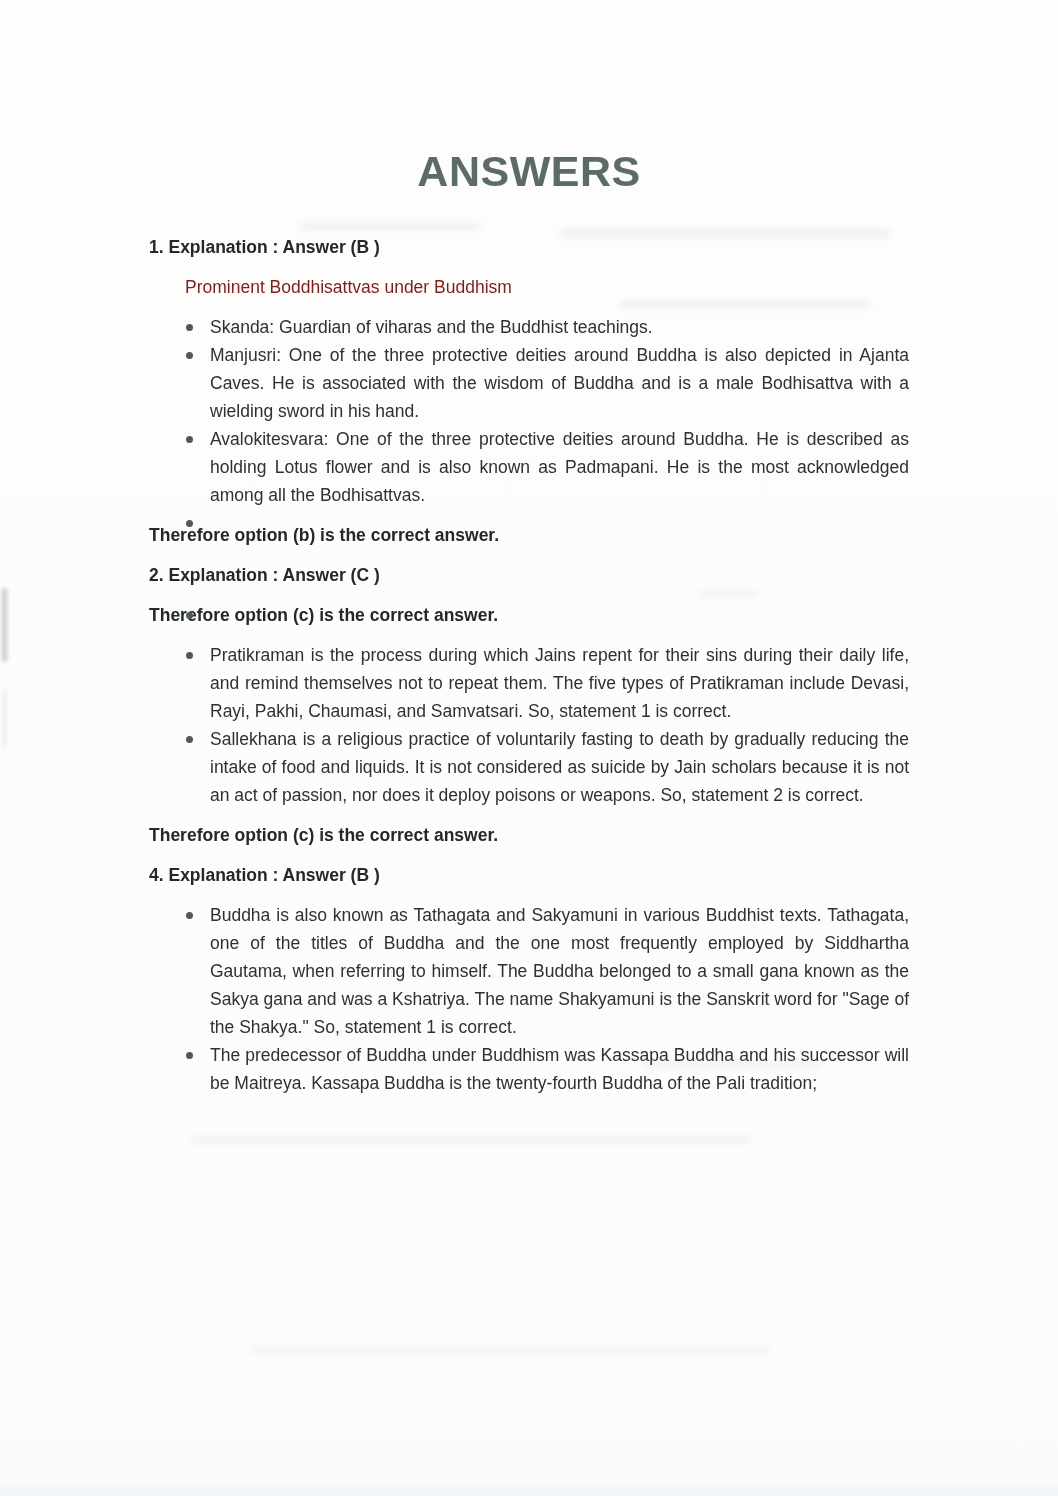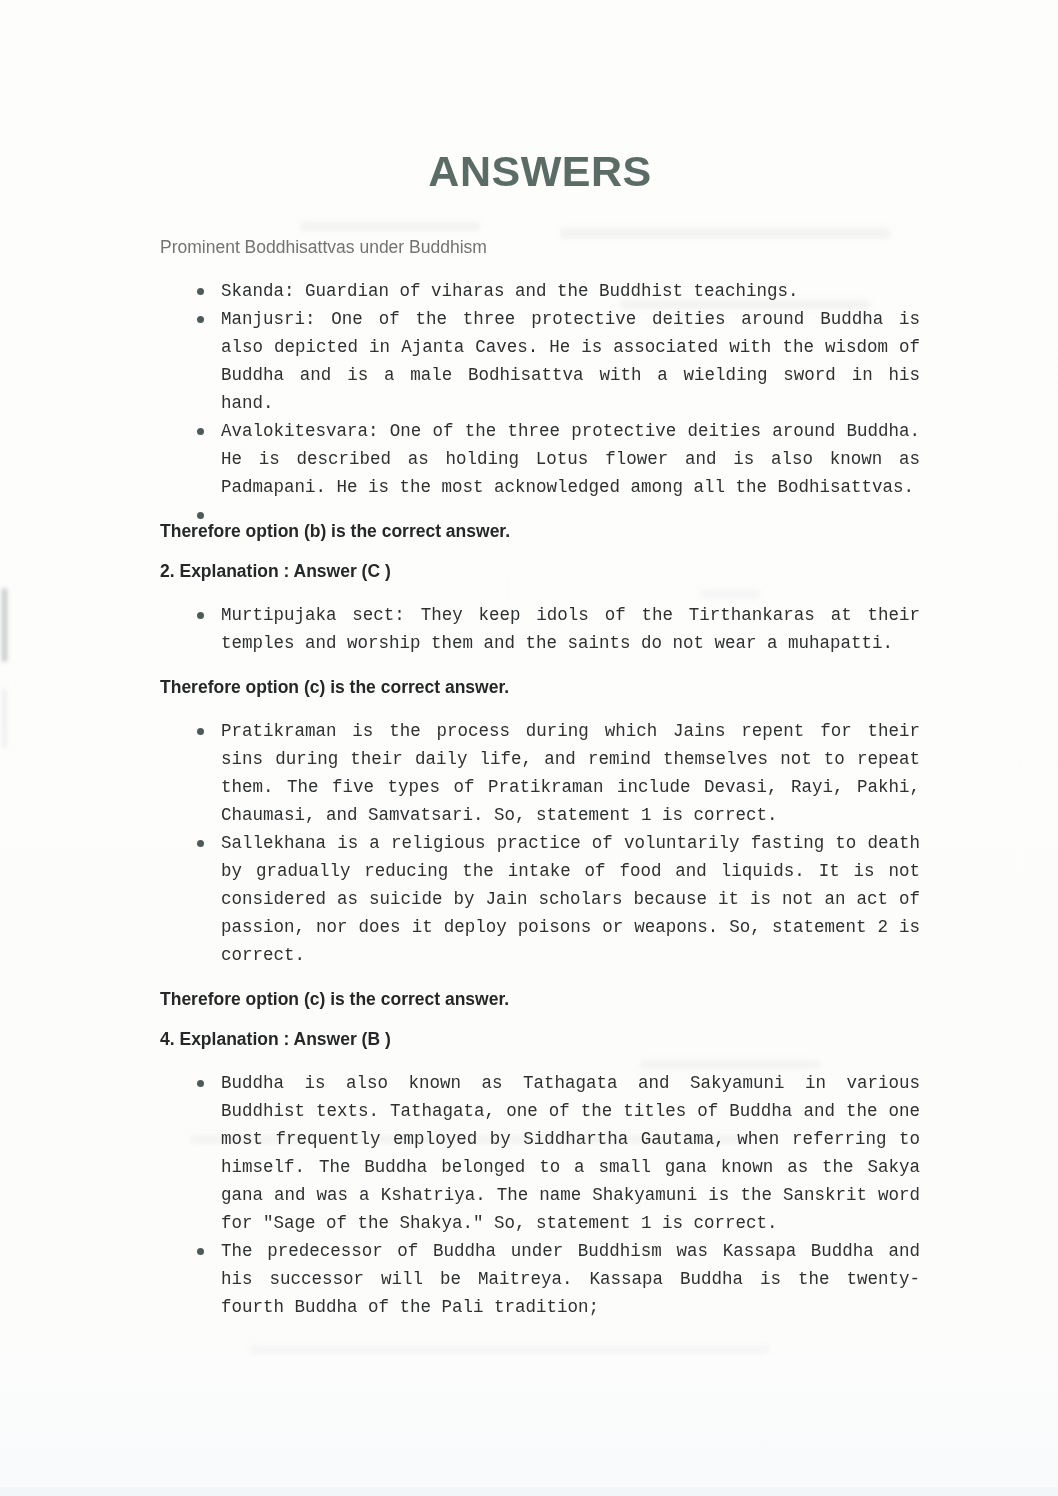--- a/index.html
+++ b/index.html
@@ -10,21 +10,21 @@
     width: 1058px;
     height: 1496px;
     position: relative;
     overflow: hidden;
     background: linear-gradient(180deg, #fdfdfc 0%, #fcfcfb 90%, #f8fafb 100%);
     font-family: "Liberation Sans", sans-serif;
     color: #2f3130;
   }
   .page {
     position: absolute;
-    left: 160px;
+    left: 149px;
     top: 148px;
     width: 760px;
   }
   .doc-title {
     margin: 0 0 38px 0;
     text-align: center;
     font-size: 43px;
     line-height: 47px;
     font-weight: 700;
     letter-spacing: 0.5px;
@@ -33,27 +33,27 @@
   .para {
     margin: 12px 0;
     font-size: 17.5px;
     line-height: 28px;
   }
   .section-heading, .conclusion {
     font-weight: 700;
     color: #252827;
   }
   .intro {
-    color: #737373;
+    color: #7f1d1d;
+    margin-left: 36px;
   }
   ul.bullets {
     list-style: none;
-    margin: 16px 0;
+    margin: 8px 0;
     padding: 0 0 0 37px;
-    font-family: Liberation Mono, monospace;
   }
   ul.bullets li {
     position: relative;
     padding-left: 24px;
     font-size: 17.5px;
     line-height: 28px;
     text-align: justify;
     color: #2e3130;
   }
   ul.bullets li .bullet {
@@ -121,34 +121,35 @@
 <div class="ghost g5"></div>
 <div class="ghost g6"></div>
 <div class="ghost g7"></div>
 <div class="bottom-strip"></div>
 
 <div class="page">
 
   <h1 class="doc-title">ANSWERS</h1>
 
   <section>
+    <p class="para section-heading">1. Explanation : Answer (B )</p>
     <p class="para intro">Prominent Boddhisattvas under Buddhism</p>
     <ul class="bullets">
       <li><span class="bullet"></span><span>Skanda: Guardian of viharas and the Buddhist teachings.</span></li>
       <li><span class="bullet"></span><span>Manjusri: One of the three protective deities around Buddha is also depicted in Ajanta Caves. He is associated with the wisdom of Buddha and is a male Bodhisattva with a wielding sword in his hand.</span></li>
       <li><span class="bullet"></span><span>Avalokitesvara: One of the three protective deities around Buddha. He is described as holding Lotus flower and is also known as Padmapani. He is the most acknowledged among all the Bodhisattvas.</span></li>
       <li><span class="bullet"></span></li>
     </ul>
     <p class="para conclusion">Therefore option (b) is the correct answer.</p>
   </section>
 
   <section>
     <p class="para section-heading">2. Explanation : Answer (C )</p>
     <ul class="bullets">
-      <li><span class="bullet"></span><span>Murtipujaka sect: They keep idols of the Tirthankaras at their temples and worship them and the saints do not wear a muhapatti.</span></li>
+      <li><span class="bullet"></span></li>
     </ul>
     <p class="para conclusion">Therefore option (c) is the correct answer.</p>
   </section>
 
   <section>
     <ul class="bullets">
       <li><span class="bullet"></span><span>Pratikraman is the process during which Jains repent for their sins during their daily life, and remind themselves not to repeat them. The five types of Pratikraman include Devasi, Rayi, Pakhi, Chaumasi, and Samvatsari. So, statement 1 is correct.</span></li>
       <li><span class="bullet"></span><span>Sallekhana is a religious practice of voluntarily fasting to death by gradually reducing the intake of food and liquids. It is not considered as suicide by Jain scholars because it is not an act of passion, nor does it deploy poisons or weapons. So, statement 2 is correct.</span></li>
     </ul>
     <p class="para conclusion">Therefore option (c) is the correct answer.</p>

